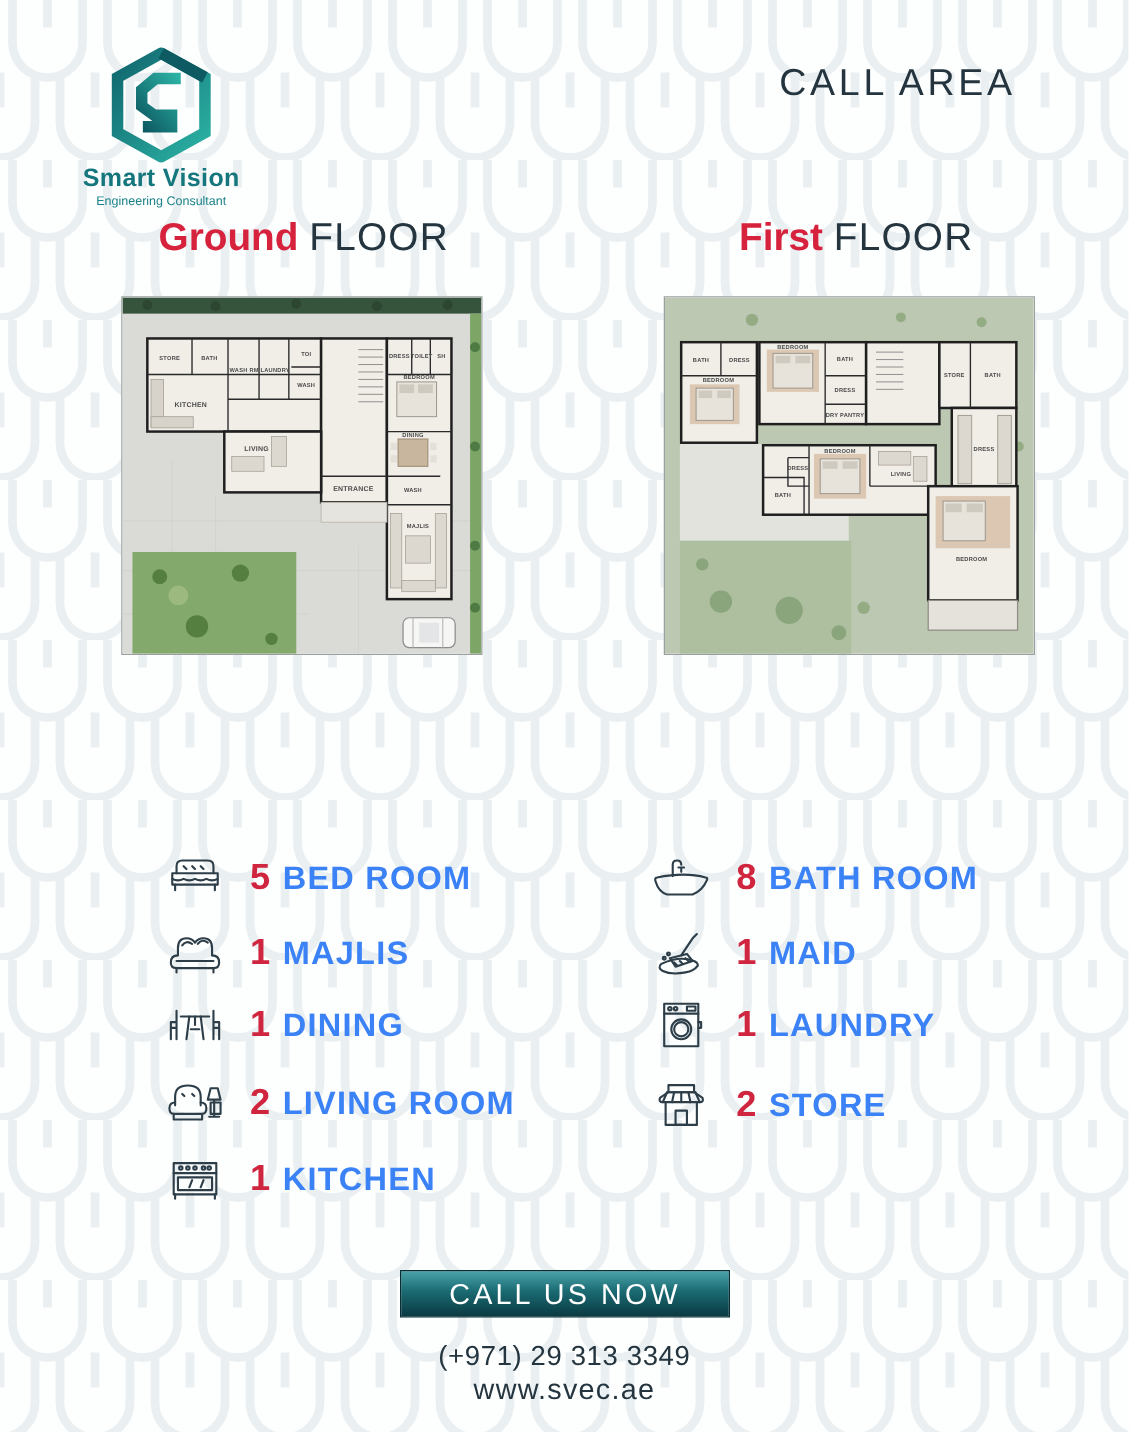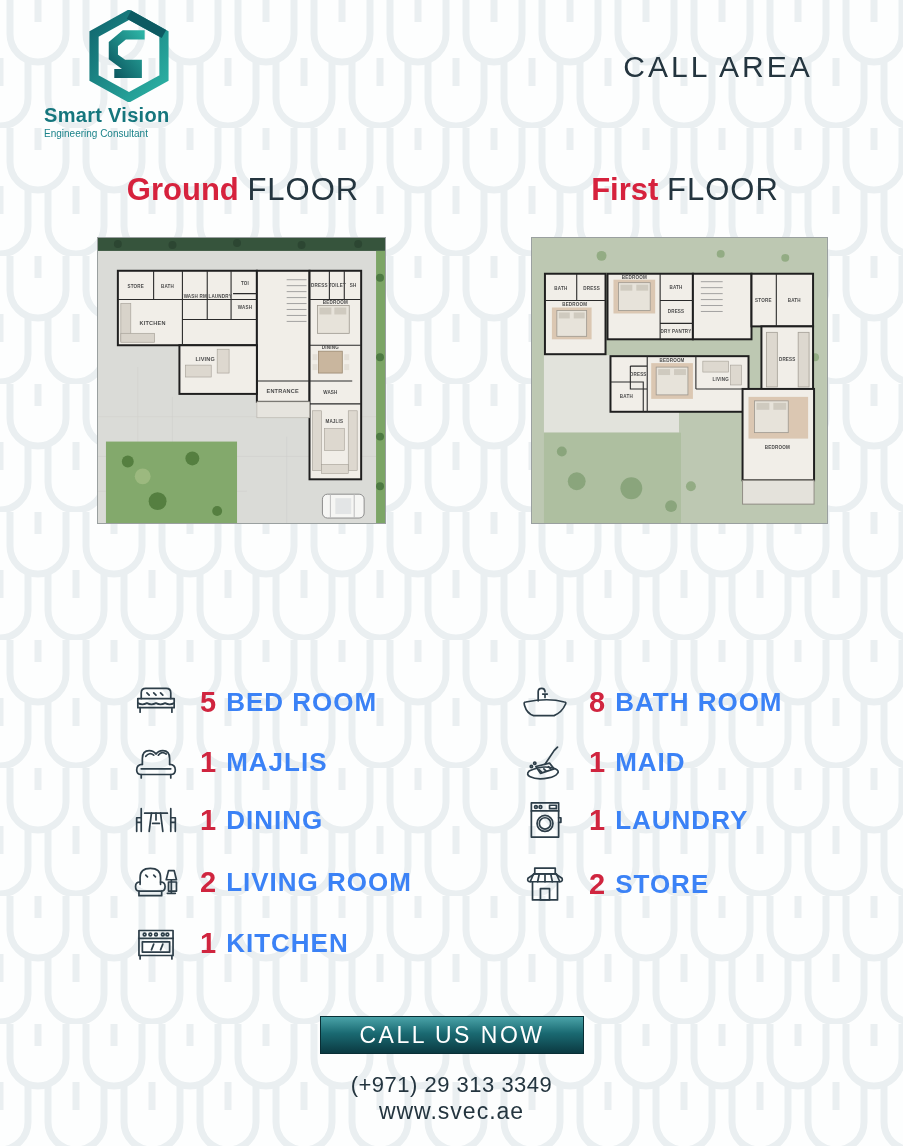--- a/index.html
+++ b/index.html
@@ -6,21 +6,21 @@
   html,body { background:#ffffff; }
   body { font-family:"Liberation Sans", sans-serif; }
   .page {
     position:relative; width:903px; height:1146px; margin:0 auto;
     background:#fdfefe; overflow:hidden;
   }
   .bg-pattern { position:absolute; inset:0; z-index:0; }
   .layer { position:absolute; inset:0; z-index:1; }
 
   
-  .logo-wrap { position:absolute; left:44px; top:10px; width:170px; }
+  .logo-wrap { position:absolute; left:44px; top:38px; width:170px; text-align:center; }
   .logo-mark { width:96px; height:92px; display:block; margin:0 auto; }
   .logo-name { font-size:20px; font-weight:700; color:#15767d; letter-spacing:.3px; margin-top:2px; }
   .logo-tagline { font-size:10px; font-weight:400; color:#1c838a; margin-top:1px; }
 
   .villa-area { position:absolute; right:50px; top:50px; width:270px; text-align:center; color:#24353f; }
   .villa-area-label { font-size:30px; font-weight:500; letter-spacing:3px; }
   .villa-area-row { margin-top:4px; }
   .villa-area-value { font-size:35px; font-weight:700; letter-spacing:1px; }
   .villa-area-unit { font-size:16px; font-weight:600; margin-left:6px; }
 

